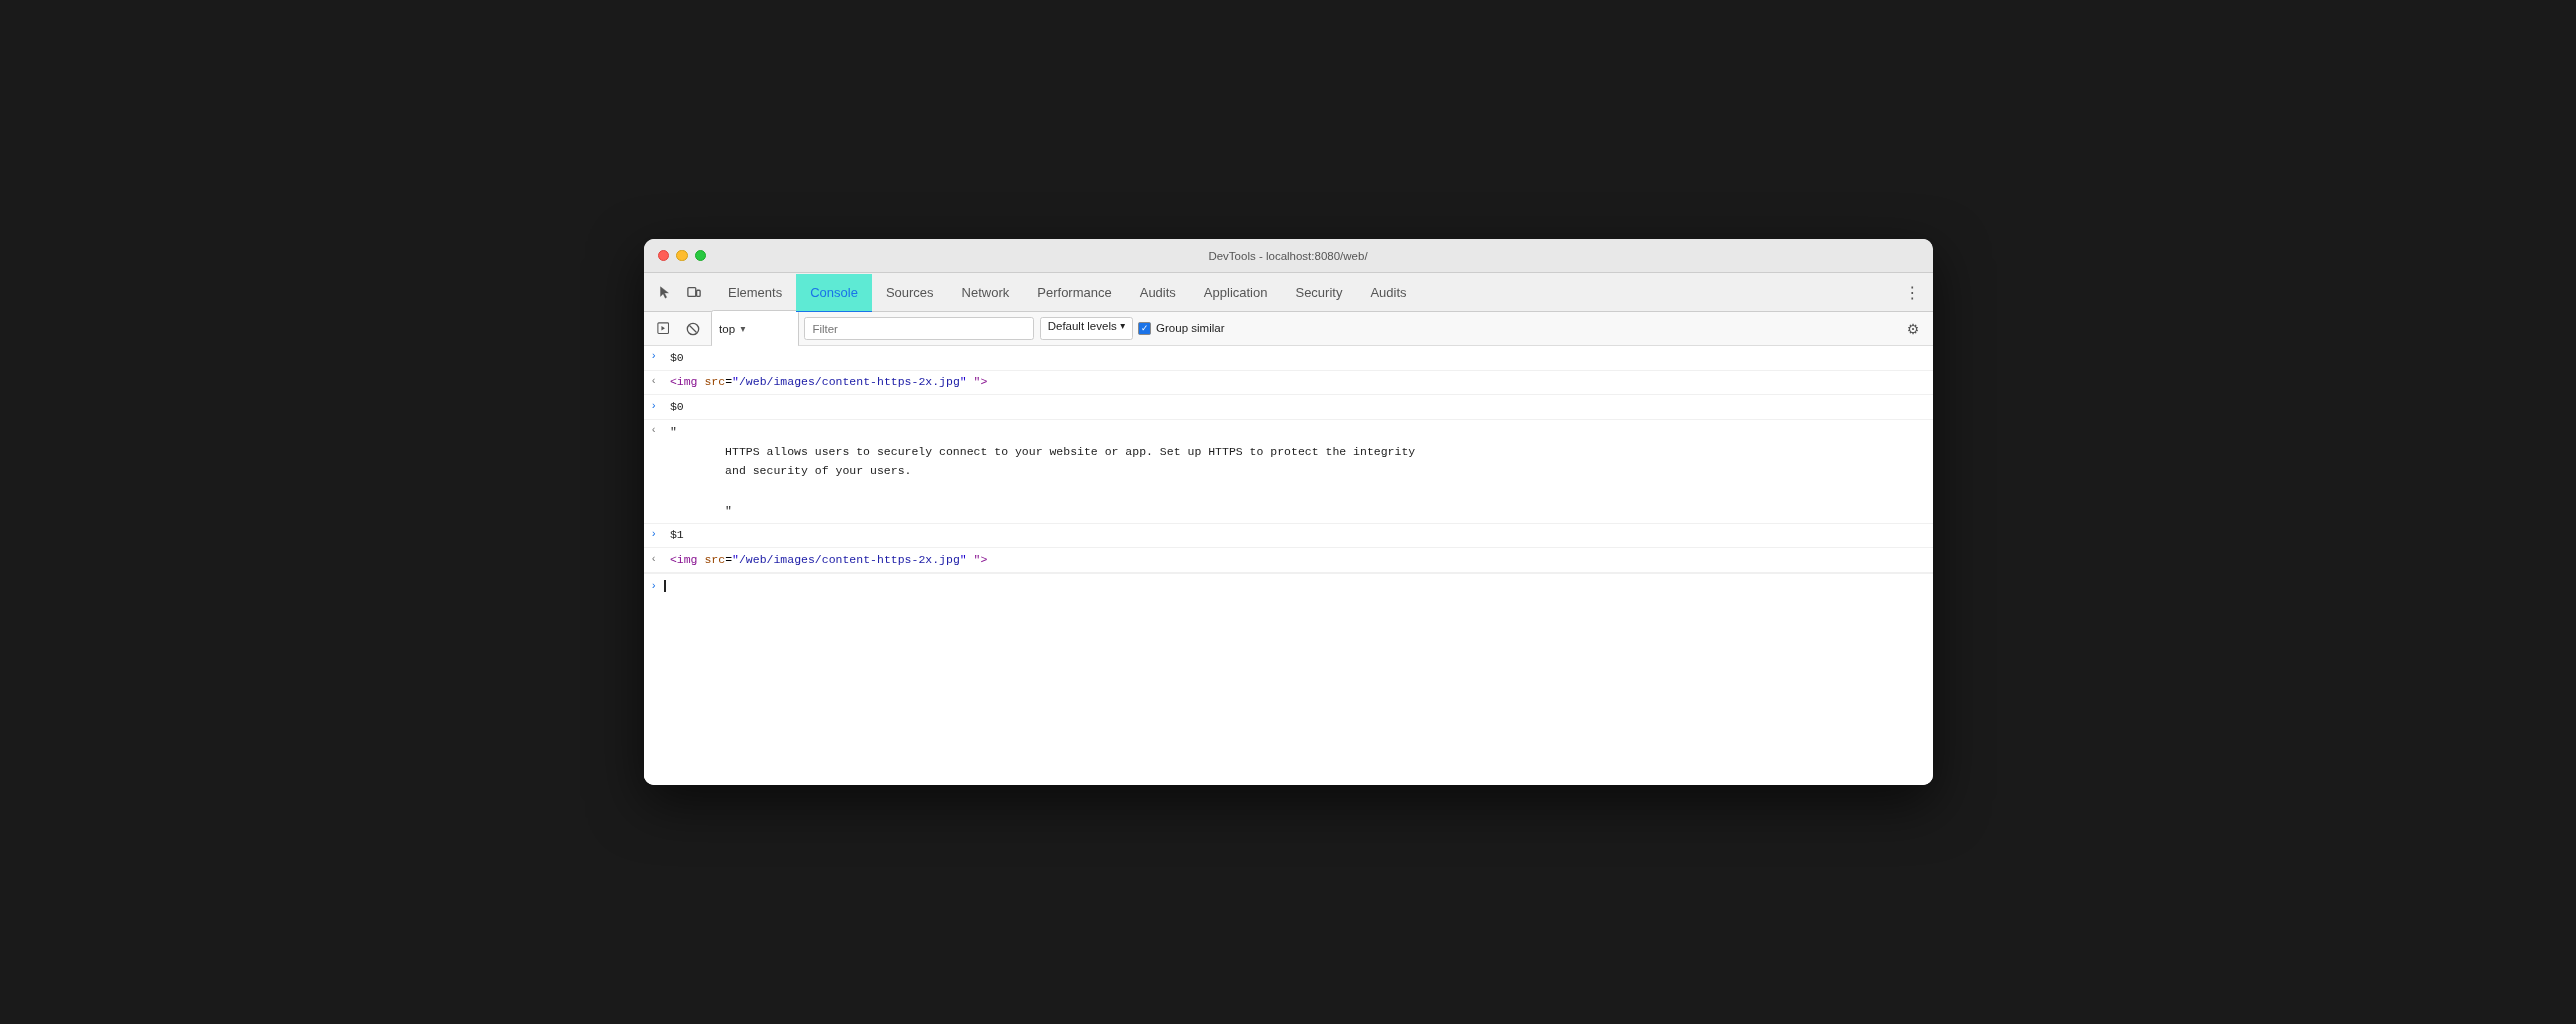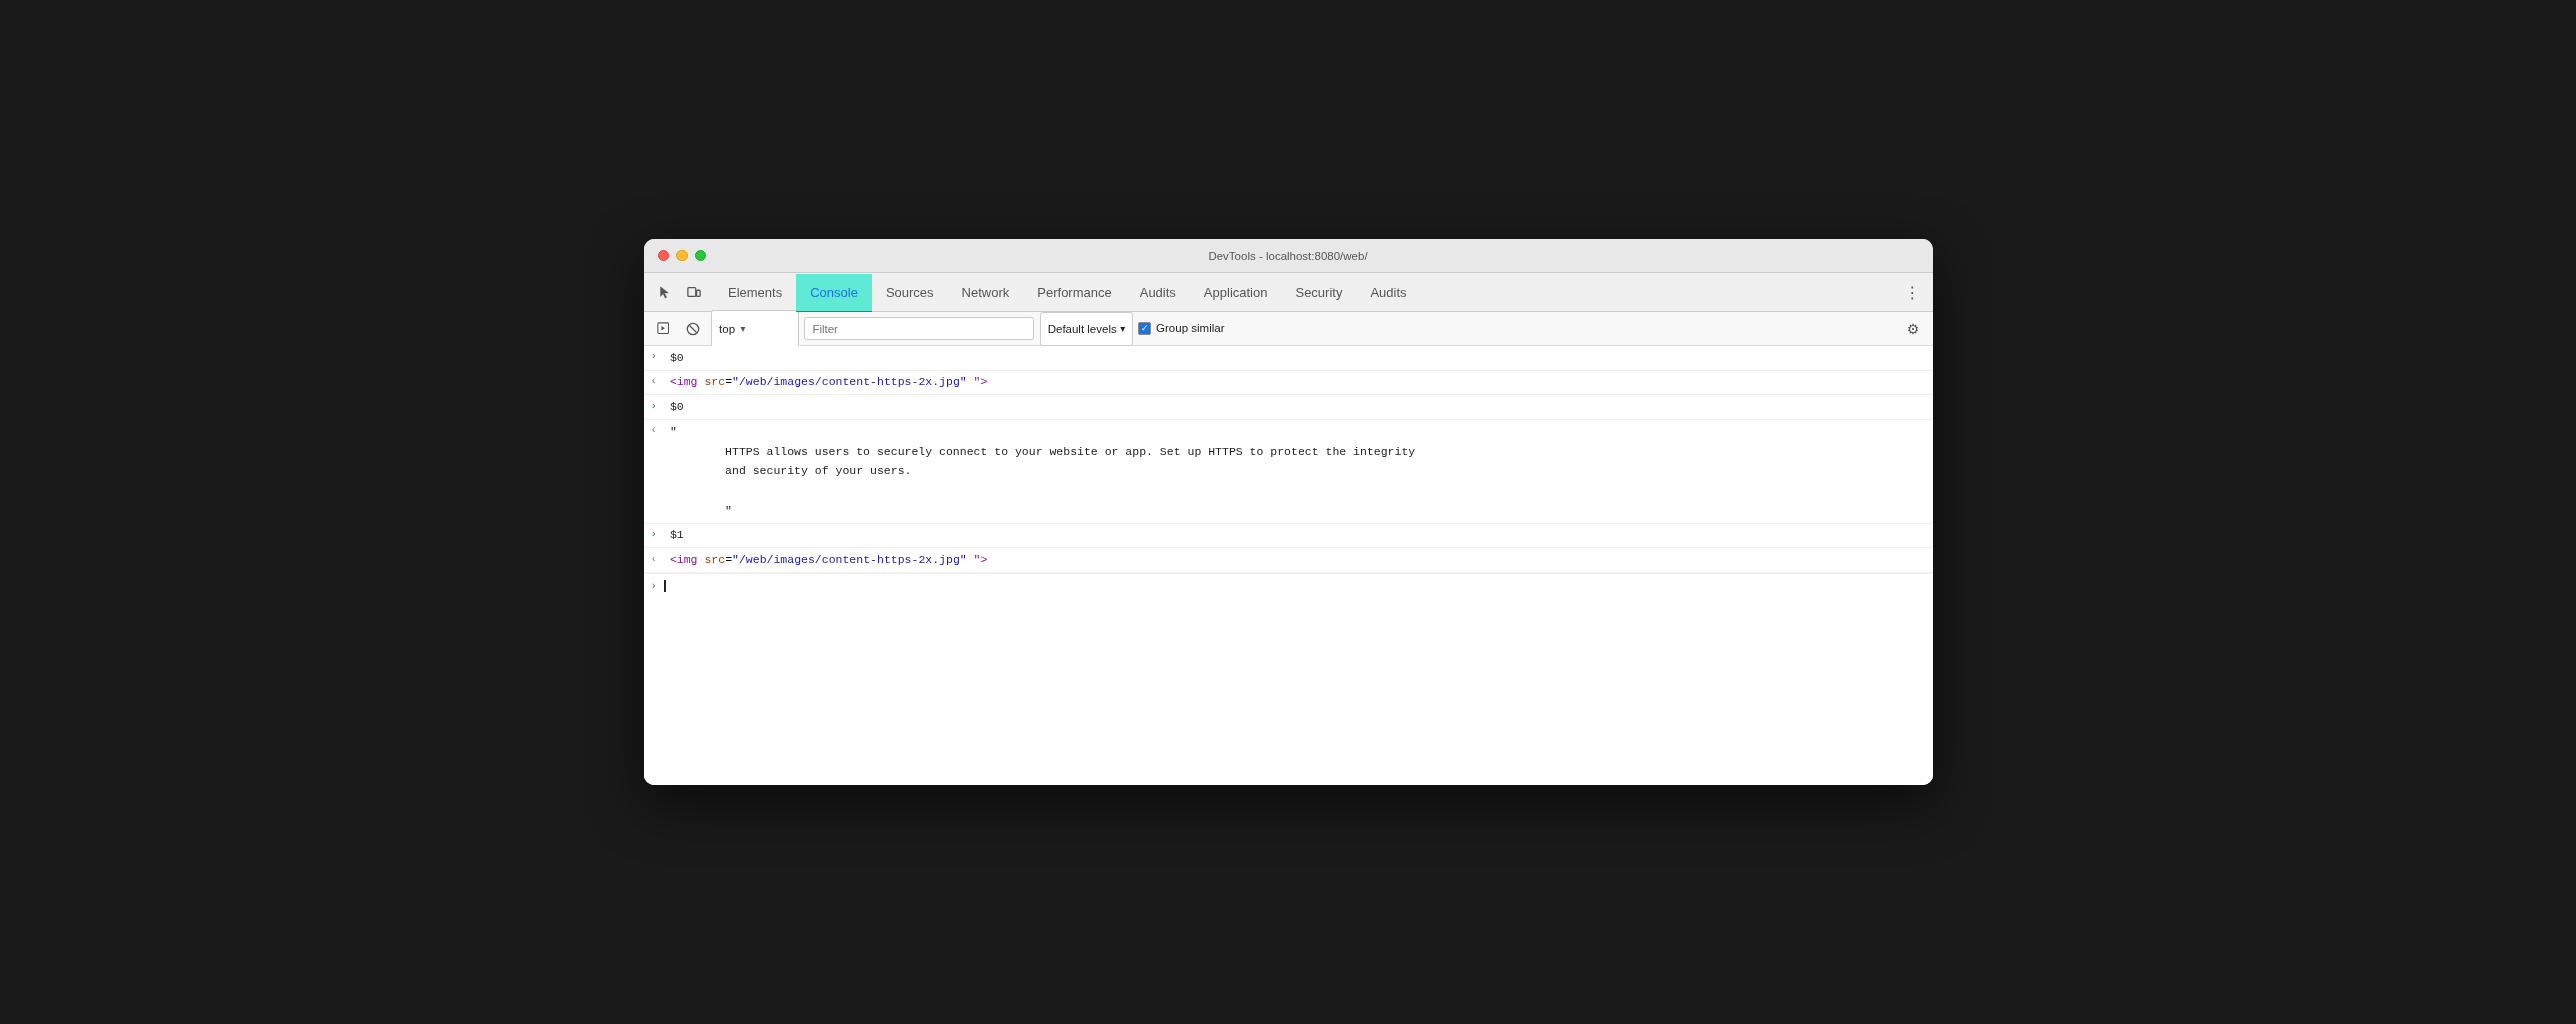--- a/index.html
+++ b/index.html
@@ -174,30 +174,29 @@
       border: 0.9px solid #ccc;
       border-radius: 2.6px;
       padding: 0 7px;
       font-size: 11.5px;
       color: #222;
       outline: none;
     }
 
     .levels-btn {
       display: flex;
-      align-items: center;
       background: white;
       border: 0.9px solid #ccc;
       border-radius: 2.6px;
       padding: 1.8px 7px;
       font-size: 11.5px;
       cursor: pointer;
       color: #222;
       gap: 3.5px;
-      height: 34px;
+      height: 23px;
     }
 
     .group-similar {
       display: flex;
       align-items: center;
       gap: 5.3px;
       font-size: 11.5px;
       color: #222;
       cursor: pointer;
     }

